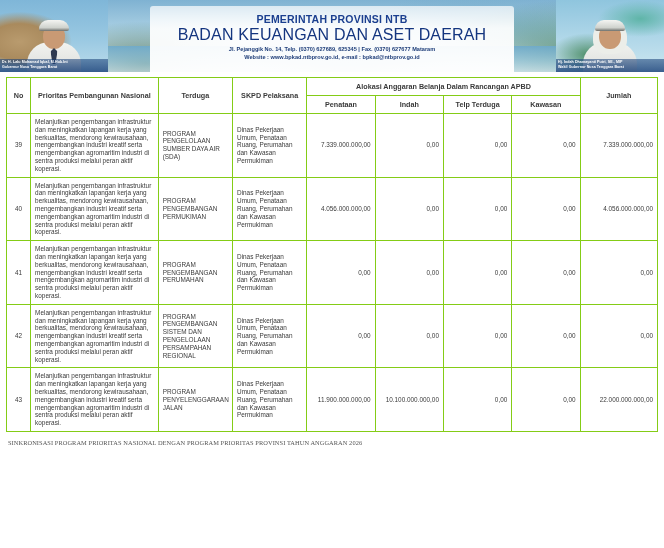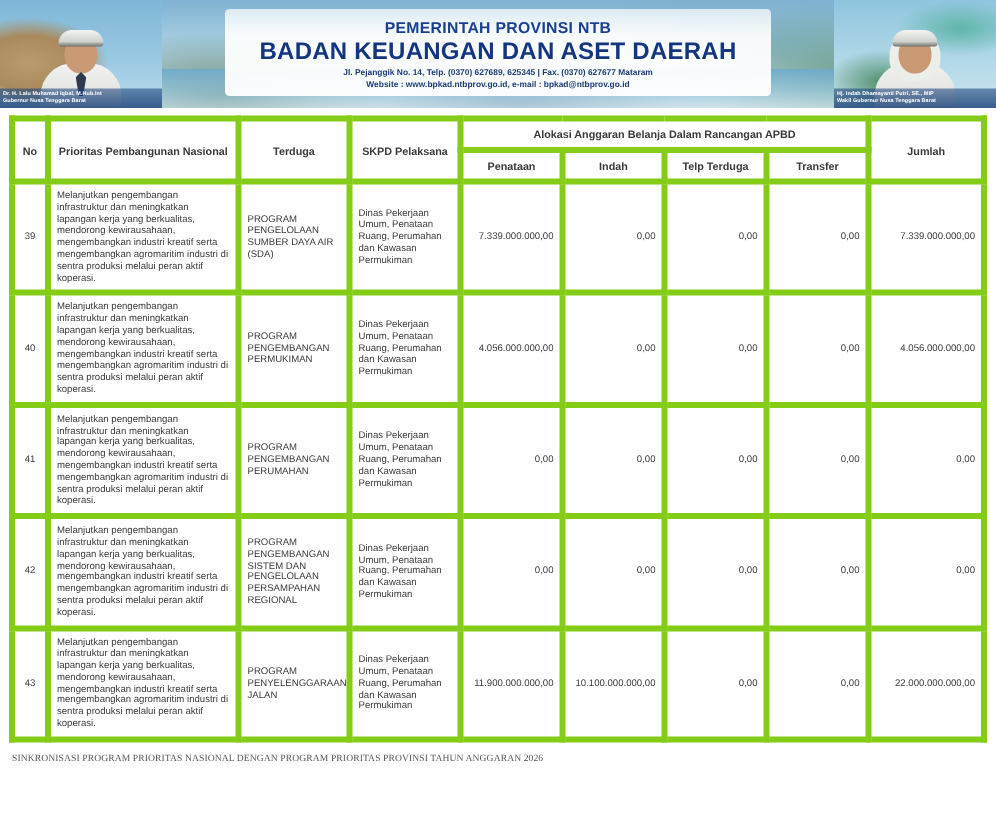--- a/index.html
+++ b/index.html
@@ -122,37 +122,37 @@
     font-weight: bold;
     letter-spacing: .02em;
     white-space: nowrap;
     overflow: hidden;
   }
   .lh-center {
     position: absolute;
     left: 150px;
     top: 6px;
     width: 364px;
-    height: 58px;
+    height: 74px;
     background: linear-gradient(180deg, rgba(255,255,255,.70) 0%, rgba(255,255,255,.93) 30%, rgba(255,255,255,.96) 100%);
     border-radius: 3px;
     text-align: center;
     box-sizing: border-box;
     padding-top: 7px;
   }
   .lh-l1 {
     color: #1b3f8f;
     font-weight: bold;
     font-size: 10.5px;
     letter-spacing: .02em;
     line-height: 12px;
   }
   .lh-l2 {
     color: #14357f;
-    font-weight: bold;
+    font-weight: normal;
     font-size: 16px;
     letter-spacing: .01em;
     line-height: 18px;
     margin-top: 1px;
   }
   .lh-l3, .lh-l4 {
     color: #1d3c78;
     font-size: 5.6px;
     line-height: 7.5px;
     font-weight: bold;
@@ -166,21 +166,21 @@
     width: 664px;
   }
   table.grid {
     border-collapse: collapse;
     table-layout: fixed;
     width: 652px;
     margin-top: 5px;
   }
   table.grid th,
   table.grid td {
-    border: 4px solid #84cc16;
+    border: 1px solid #84cc16;
     vertical-align: middle;
     color: #3a3a3a;
   }
   table.grid th {
     font-size: 7.2px;
     font-weight: bold;
     text-align: center;
     padding: 4px 2px;
     line-height: 9px;
   }
@@ -264,21 +264,21 @@
         <th rowspan="2">Prioritas Pembangunan Nasional</th>
         <th rowspan="2">Terduga</th>
         <th rowspan="2">SKPD Pelaksana</th>
         <th colspan="4">Alokasi Anggaran Belanja Dalam Rancangan APBD</th>
         <th rowspan="2">Jumlah</th>
       </tr>
       <tr>
         <th>Penataan</th>
         <th>Indah</th>
         <th>Telp Terduga</th>
-        <th>Transfer</th>
+        <th>Kawasan</th>
       </tr>
     </thead>
     <tbody>
       <tr>
         <td class="c-no">39</td>
         <td class="c-prio">Melanjutkan pengembangan infrastruktur dan meningkatkan lapangan kerja yang berkualitas, mendorong kewirausahaan, mengembangkan industri kreatif serta mengembangkan agromaritim industri di sentra produksi melalui peran aktif koperasi.</td>
         <td class="c-prog">PROGRAM PENGELOLAAN SUMBER DAYA AIR (SDA)</td>
         <td class="c-skpd">Dinas Pekerjaan Umum, Penataan Ruang, Perumahan dan Kawasan Permukiman</td>
         <td class="c-num">7.339.000.000,00</td>
         <td class="c-num">0,00</td>

